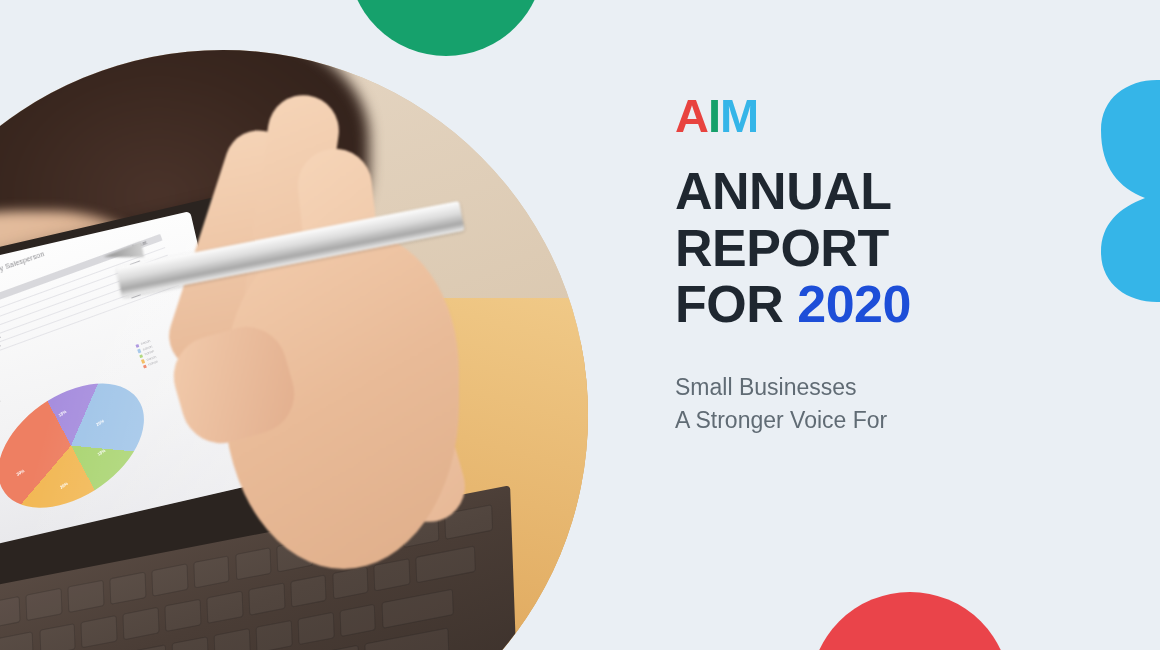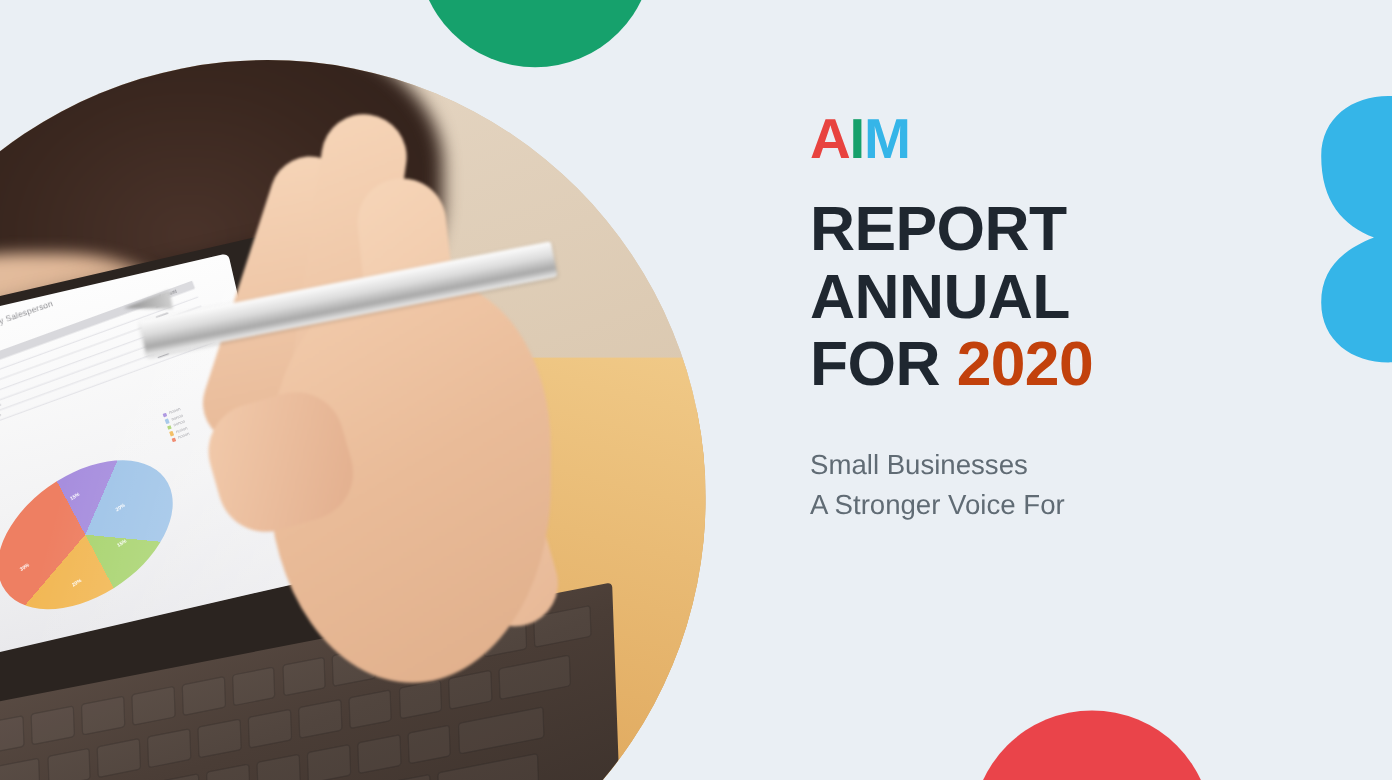--- a/index.html
+++ b/index.html
@@ -227,21 +227,21 @@
     line-height:1; margin-bottom:24px;
   }
   .logo .a{ color:#e8433f; }
   .logo .i{ color:#16a06b; }
   .logo .m{ color:#35b5e8; }
 
   .headline{
     font-size:52px; font-weight:bold; line-height:1.09;
     color:#1f2730; letter-spacing:-0.5px;
   }
-  .headline .year{ color:#c2410c;text-align:right; }
+  .headline .year{ color:#1d4ed8;text-align:right; }
 
   .subtitle{
     margin-top:38px;
     font-size:23px; line-height:1.42;
     color:#606b74; font-weight:normal;
     max-width:330px;
   }
 </style>
 </head>
 <body>
@@ -406,22 +406,22 @@
     </div>
   </div>
 
   <div class="content">
 
     <div class="logo">
       <span class="a">A</span><span class="i">I</span><span class="m">M</span>
     </div>
 
     <h1 class="headline">
+      <div>ANNUAL</div>
       <div>REPORT</div>
-      <div>ANNUAL</div>
       <div><span>FOR </span><span class="year">2020</span></div>
     </h1>
 
     <div class="subtitle">
       <div>Small Businesses</div>
       <div>A Stronger Voice For</div>
     </div>
 
   </div>
 

